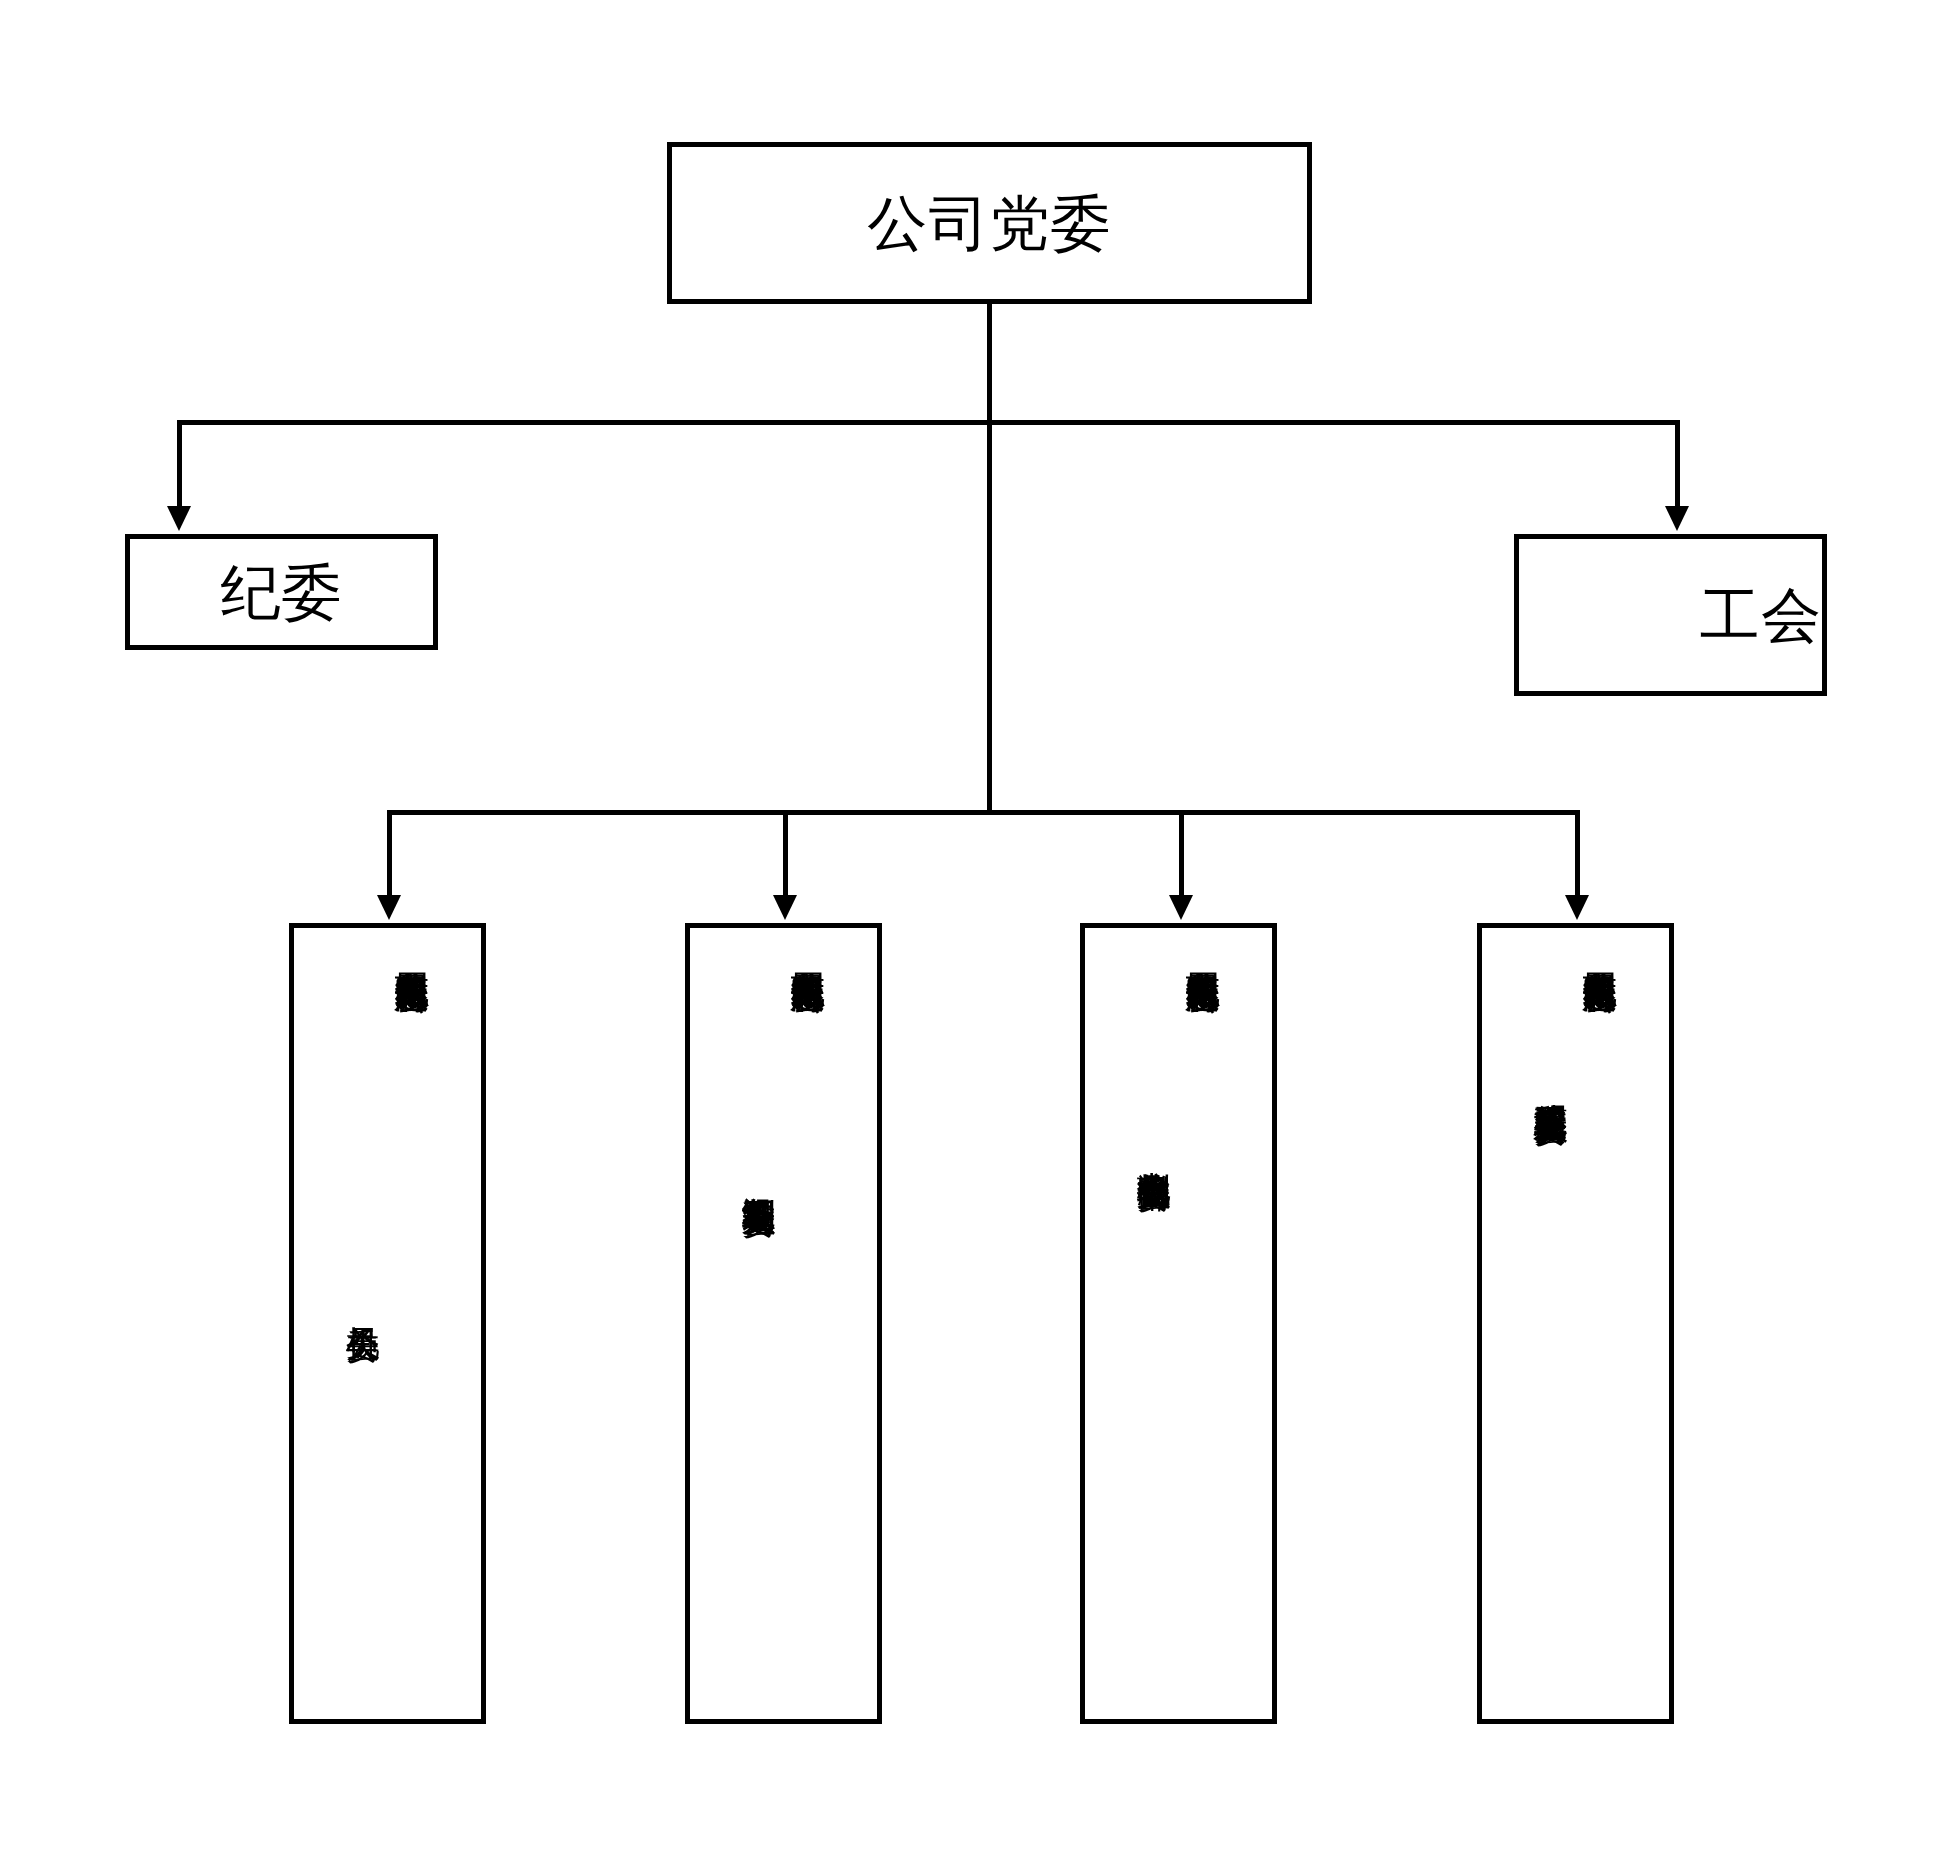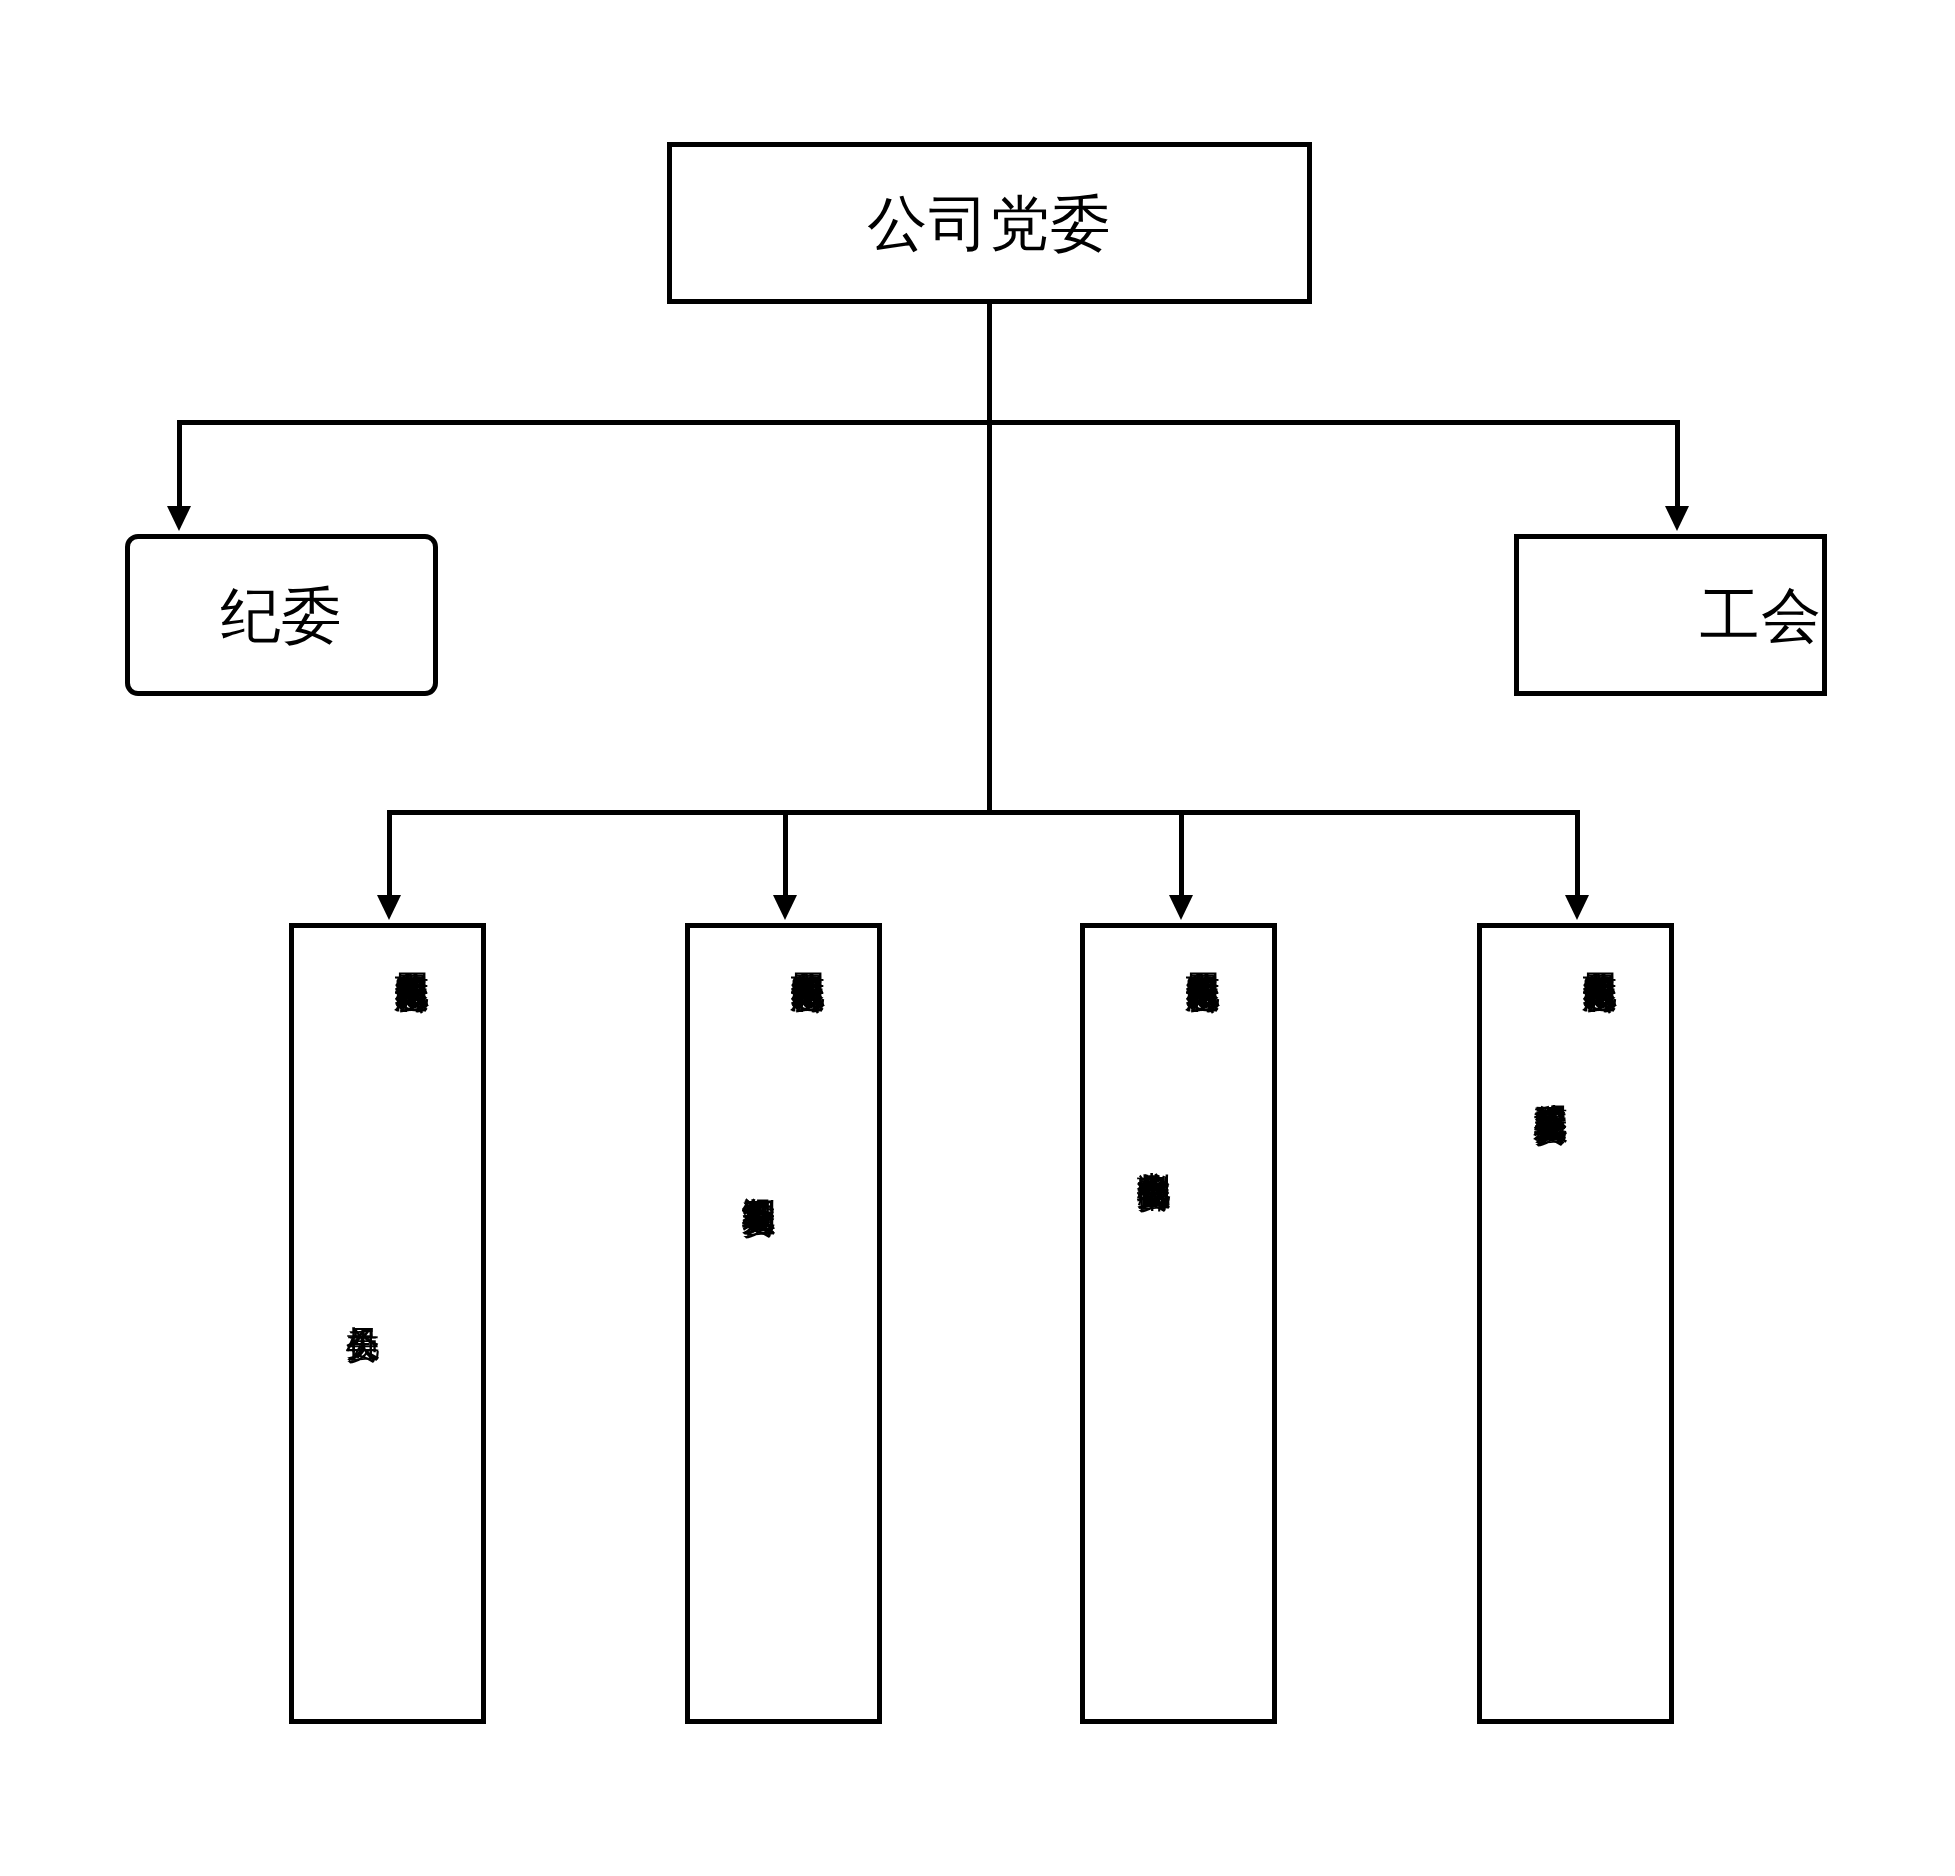--- a/index.html
+++ b/index.html
@@ -99,21 +99,21 @@
   <div class="vline" style="left:987px; top:303px; height:122px;"></div>
 
   <div class="hline" style="left:177px; top:420px; width:1503px;"></div>
 
   <div class="vline" style="left:177px; top:420px; height:89px;"></div>
   <div class="arrow" style="left:167px; top:506px;"></div>
 
   <div class="vline" style="left:1675px; top:420px; height:89px;"></div>
   <div class="arrow" style="left:1665px; top:506px;"></div>
 
-  <div class="node horiz" style="left:125px; top:534px; width:313px; height:162px;border-radius:13px;">
+  <div class="node horiz" style="left:125px; top:534px; width:313px; height:116px;">
     <span class="label">纪委</span>
   </div>
 
   <div class="node horiz" style="left:1514px; top:534px; width:313px; height:162px;justify-content:flex-end;">
     <span class="label">工会</span>
   </div>
 
   <div class="vline" style="left:987px; top:425px; height:387px;"></div>
 
   <div class="hline" style="left:387px; top:810px; width:1193px;"></div>

